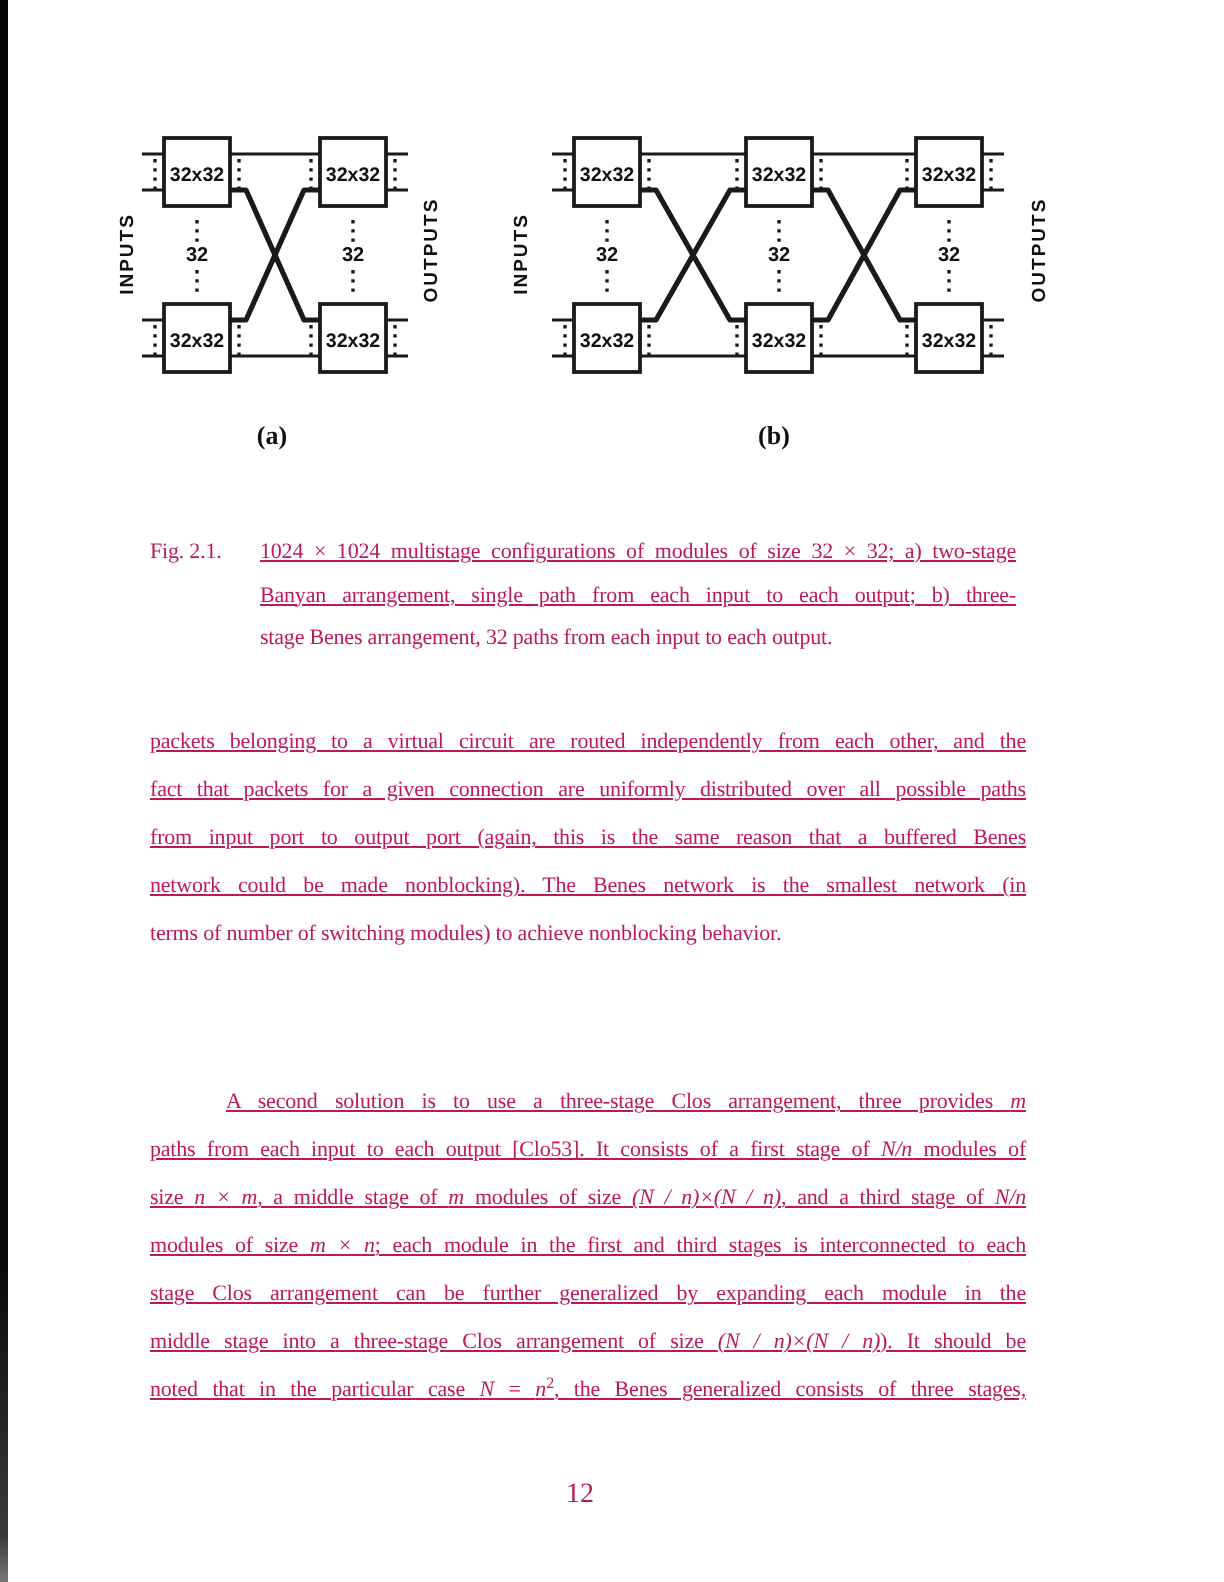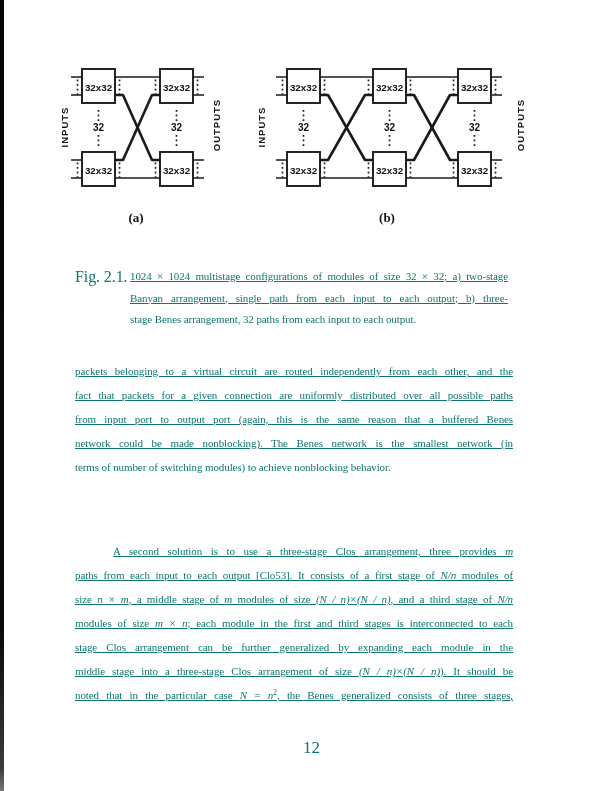--- a/index.html
+++ b/index.html
@@ -1,46 +1,46 @@
 <!DOCTYPE html>
 <html><head>
 <meta charset="utf-8">
 <style>
   html,body { margin:0; padding:0; background:#e8e8e8; }
   .page {
     position:relative; width:612px; height:791px;
     background:#ffffff; overflow:hidden;
     font-family:"Liberation Serif","DejaVu Serif",serif;
-    color:#0f766e;
+    color:#be185d;
   }
   .scan-edge {
     position:absolute; left:0; top:0; width:4px; height:791px;
     background:linear-gradient(180deg,#050505 0%,#0a0a0a 80%,#3a3a3a 97%,#777 100%);
   }
   .figure-svg { position:absolute; left:0; top:0; }
 
   .caption { position:absolute; top:266px; left:0; width:612px; }
-  .caption-tag { position:absolute; left:75px; top:0; font-size:16px; line-height:21.5px; letter-spacing:-0.1px; }
+  .caption-tag { position:absolute; left:75px; top:0; font-size:11px; line-height:21.5px; letter-spacing:-0.1px; }
   .caption-lines { position:absolute; left:130px; top:0; width:378px; line-height:21.5px; }
 
   .para { position:absolute; left:75px; width:438px; line-height:24px;margin-top:12px; }
 
   .line {
     font-size:11px; letter-spacing:-0.1px;
     text-align:justify; text-align-last:left;
   }
   .line.just { text-align-last:justify;text-decoration:underline; }
 
   .seg-i   { font-style:italic; }
   .seg-subi { font-style:italic; font-size:8px; position:relative; top:2.5px; }
   .seg-sup  { font-size:8px; position:relative; top:-3.8px; }
 
   .page-number {
     position:absolute; top:740px; left:260px; width:60px;
-    text-align:right; font-size:17px; line-height:16px;
+    text-align:center; font-size:14px; line-height:16px;
   }
 
   .diag-wire      { stroke:#1a1a1a; stroke-width:1.6; fill:none; }
   .diag-cross     { stroke:#1a1a1a; stroke-width:2.6; fill:none; stroke-linejoin:round; }
   .diag-box       { fill:#ffffff; stroke:#1a1a1a; stroke-width:1.9; }
   .diag-dots      { stroke:#1a1a1a; stroke-width:1.7; stroke-dasharray:1.7 2.9; fill:none; }
   .diag-modtext   { font-family:"Liberation Sans","DejaVu Sans",sans-serif; font-weight:bold; font-size:9.8px; fill:#111; }
   .diag-midtext   { font-family:"Liberation Sans","DejaVu Sans",sans-serif; font-weight:bold; font-size:10px; fill:#111; }
   .diag-sidetext  { font-family:"Liberation Sans","DejaVu Sans",sans-serif; font-weight:bold; font-size:9.5px; letter-spacing:1px; fill:#111; }
   .diag-sublabel  { font-family:"Liberation Serif","DejaVu Serif",serif; font-weight:bold; font-size:13px; fill:#111; }

